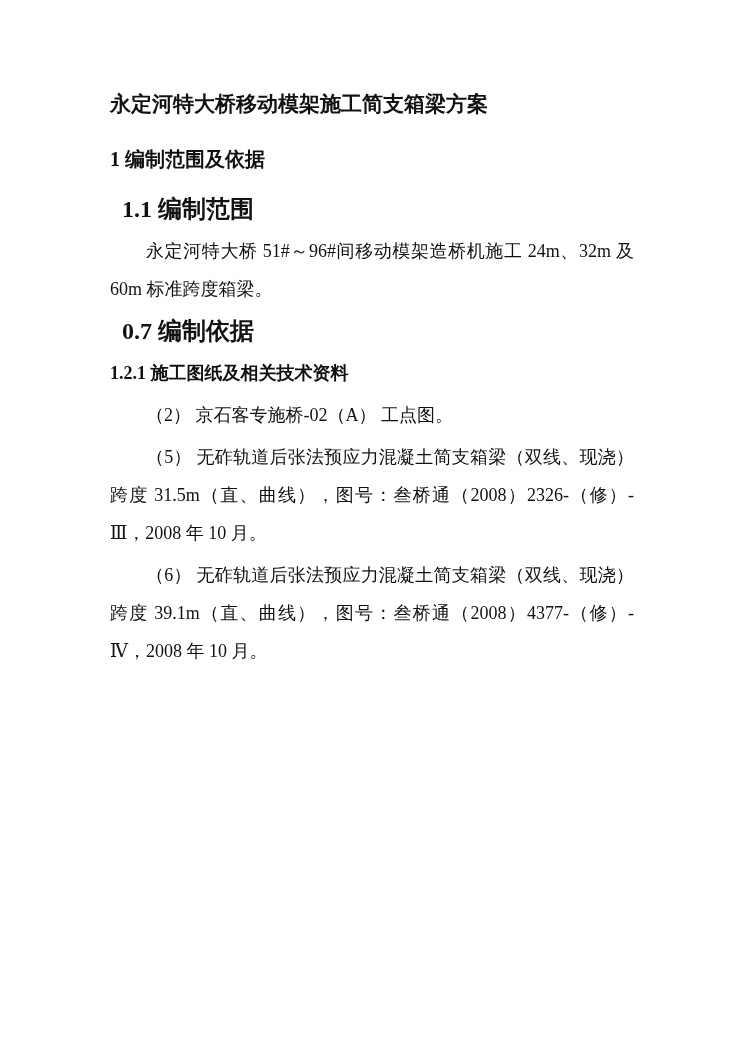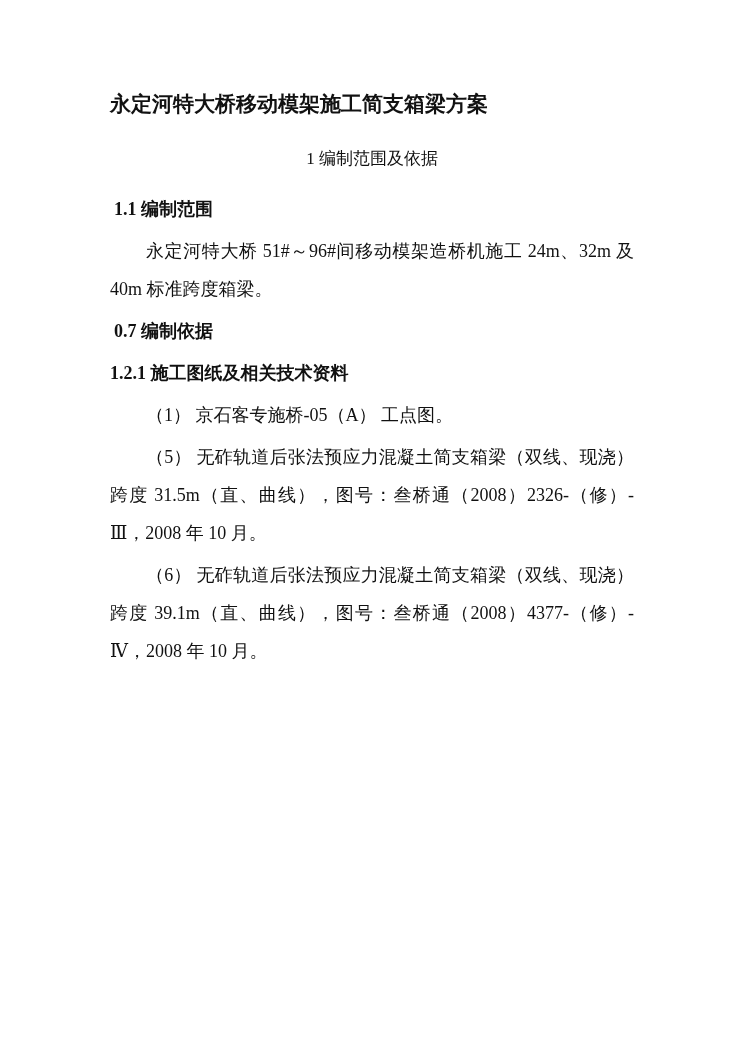--- a/index.html
+++ b/index.html
@@ -27,31 +27,30 @@
     word-break: break-word;
   }
   .title {
     font-size: 21px;
     line-height: 40px;
     font-weight: bold;
     margin: 0 0 16px 0;
     text-align: left;
   }
   .heading-1 {
-    font-size: 17px;
+    font-size: 20px;
     line-height: 38px;
-    font-weight: normal;
+    font-weight: bold;
     margin: 0 0 12px 0;
-    text-align: center;
   }
   .heading-2 {
-    font-size: 18px;
+    font-size: 24px;
     line-height: 38px;
     font-weight: bold;
-    margin: 0 0 4px 4px;
+    margin: 0 0 4px 12px;
   }
   .subheading {
     font-size: 18px;
     line-height: 38px;
     font-weight: bold;
     margin: 0 0 4px 0;
   }
   .paragraph {
     font-size: 18px;
     line-height: 38px;
@@ -62,20 +61,20 @@
   }
 </style>
 </head>
 <body>
 
 <main class="page">
   <div class="doc">
       <div class="block title">永定河特大桥移动模架施工简支箱梁方案</div>
       <div class="block heading-1">1 编制范围及依据</div>
       <div class="block heading-2">1.1 编制范围</div>
-      <div class="block paragraph">永定河特大桥 51#～96#间移动模架造桥机施工 24m、32m 及 40m 标准跨度箱梁。</div>
+      <div class="block paragraph">永定河特大桥 51#～96#间移动模架造桥机施工 24m、32m 及 60m 标准跨度箱梁。</div>
       <div class="block heading-2">0.7 编制依据</div>
       <div class="block subheading">1.2.1 施工图纸及相关技术资料</div>
-      <div class="block paragraph">（1） 京石客专施桥-05（A） 工点图。</div>
+      <div class="block paragraph">（2） 京石客专施桥-02（A） 工点图。</div>
       <div class="block paragraph">（5） 无砟轨道后张法预应力混凝土简支箱梁（双线、现浇）跨度 31.5m（直、曲线），图号：叁桥通（2008）2326-（修）-Ⅲ，2008 年 10 月。</div>
       <div class="block paragraph">（6） 无砟轨道后张法预应力混凝土简支箱梁（双线、现浇）跨度 39.1m（直、曲线），图号：叁桥通（2008）4377-（修）-Ⅳ，2008 年 10 月。</div>
     </div>
 </main>
 
 </body></html>

